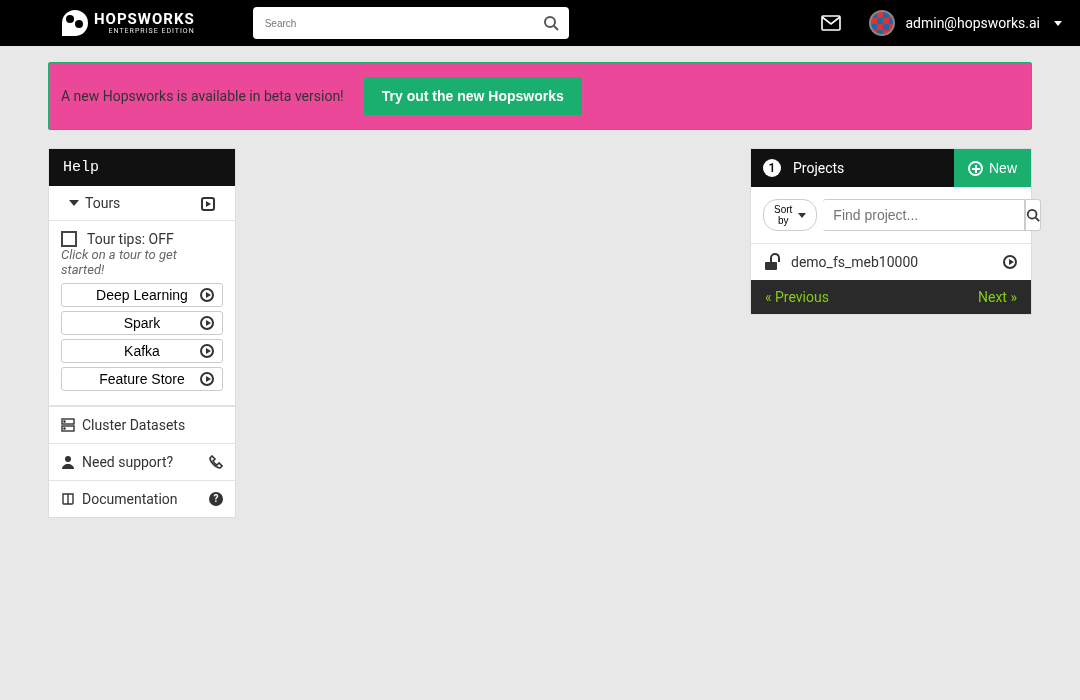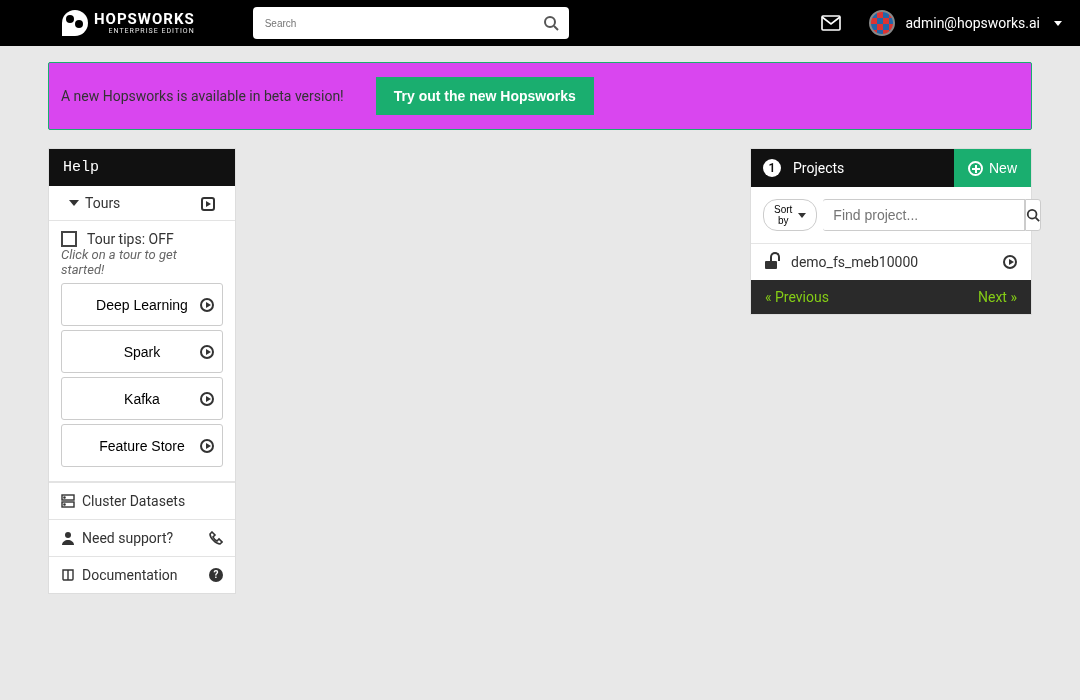--- a/index.html
+++ b/index.html
@@ -76,26 +76,26 @@
     margin-left:4px;
   }
 
   
   .page {
     padding: 0 48px;
   }
   .banner {
     margin-top: 16px;
     border: 1px solid #1aae6f;
-    background:#d946ef;
+    background:#ec4899;
     border-radius:2px;
     padding: 14px 12px;
     display:flex;
     align-items:center;
-    gap:32px;
+    gap:20px;
   }
   .btn-green {
     background:#1aae6f;
     color:#fff;
     border:none;
     font-weight:600;
     font-size:14px;
     padding: 11px 18px;
     cursor:pointer;
   }
@@ -146,21 +146,21 @@
   }
   .hint {
     font-style:italic; color:#666; font-size:13px; margin-bottom:6px;
   }
   .tour-btn {
     display:flex; align-items:center; justify-content:center;
     position:relative;
     border:1px solid #ccc;
     border-radius:3px;
     background:#fff;
-    height:43px;
+    height:24px;
     margin-top:4px;
     font-size:14px;
     cursor:pointer;
     width:100%;
   }
   .tour-btn .play {
     position:absolute; right:8px; top:50%; transform:translateY(-50%);
   }
   .circ-play {
     width:14px;height:14px;border:2px solid #333;border-radius:50%;position:relative;display:inline-block;
@@ -222,21 +222,21 @@
   }
   .find-go{
     border:1px solid #ccc;height:32px;width:34px;background:#fff;cursor:pointer;
     border-radius:0 3px 3px 0;display:flex;align-items:center;justify-content:center;
   }
 
   .proj-row{
     padding:10px 14px;border-top:1px solid #e5e5e5;
     display:flex;align-items:center;justify-content:space-between;cursor:pointer;
   }
-  .proj-row .lt{display:flex;align-items:center;gap:12px;}
+  .proj-row .lt{display:flex;align-items:flex-end;gap:12px;}
   .unlock{width:14px;height:14px;position:relative;}
   .unlock::before{content:"";position:absolute;left:0;bottom:0;width:12px;height:8px;background:#333;border-radius:1px;}
   .unlock::after{content:"";position:absolute;left:5px;top:-3px;width:6px;height:7px;border:2px solid #333;border-bottom:none;border-radius:5px 5px 0 0;}
 
   .pager{
     background:#2a2a2a;color:#84cc16;
     display:flex;justify-content:space-between;
     padding:9px 14px;font-size:14px;
   }
 

